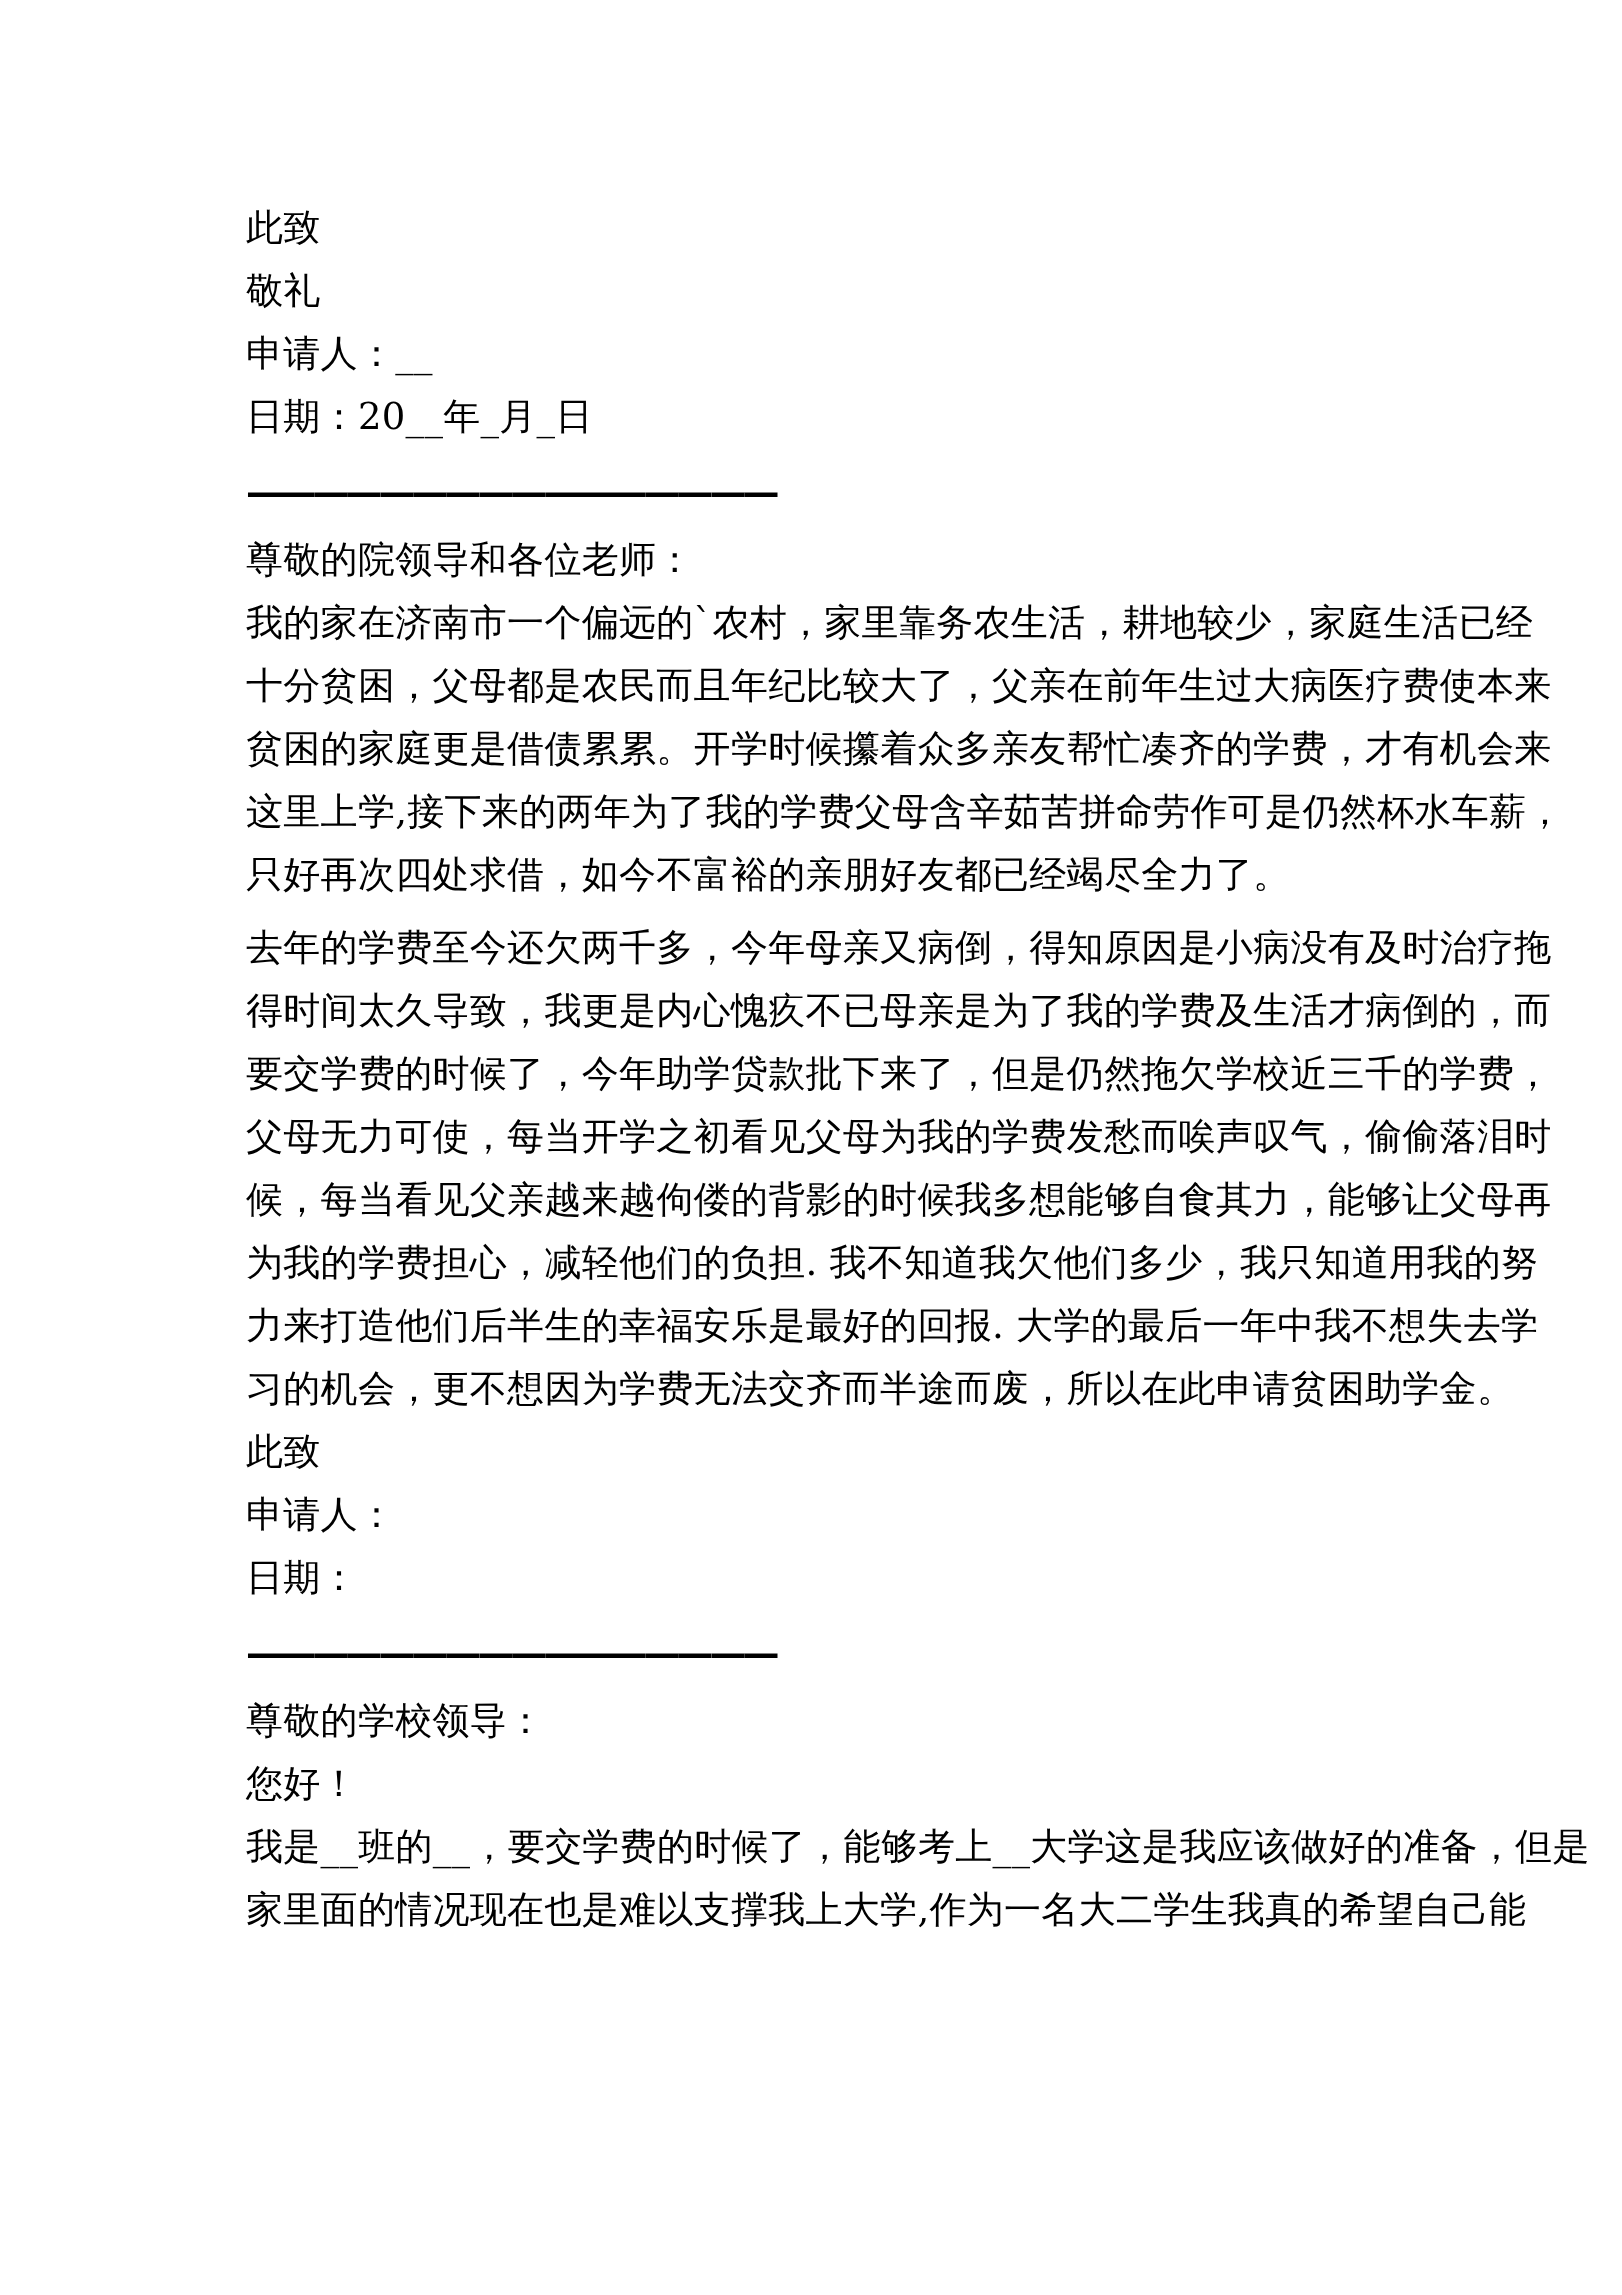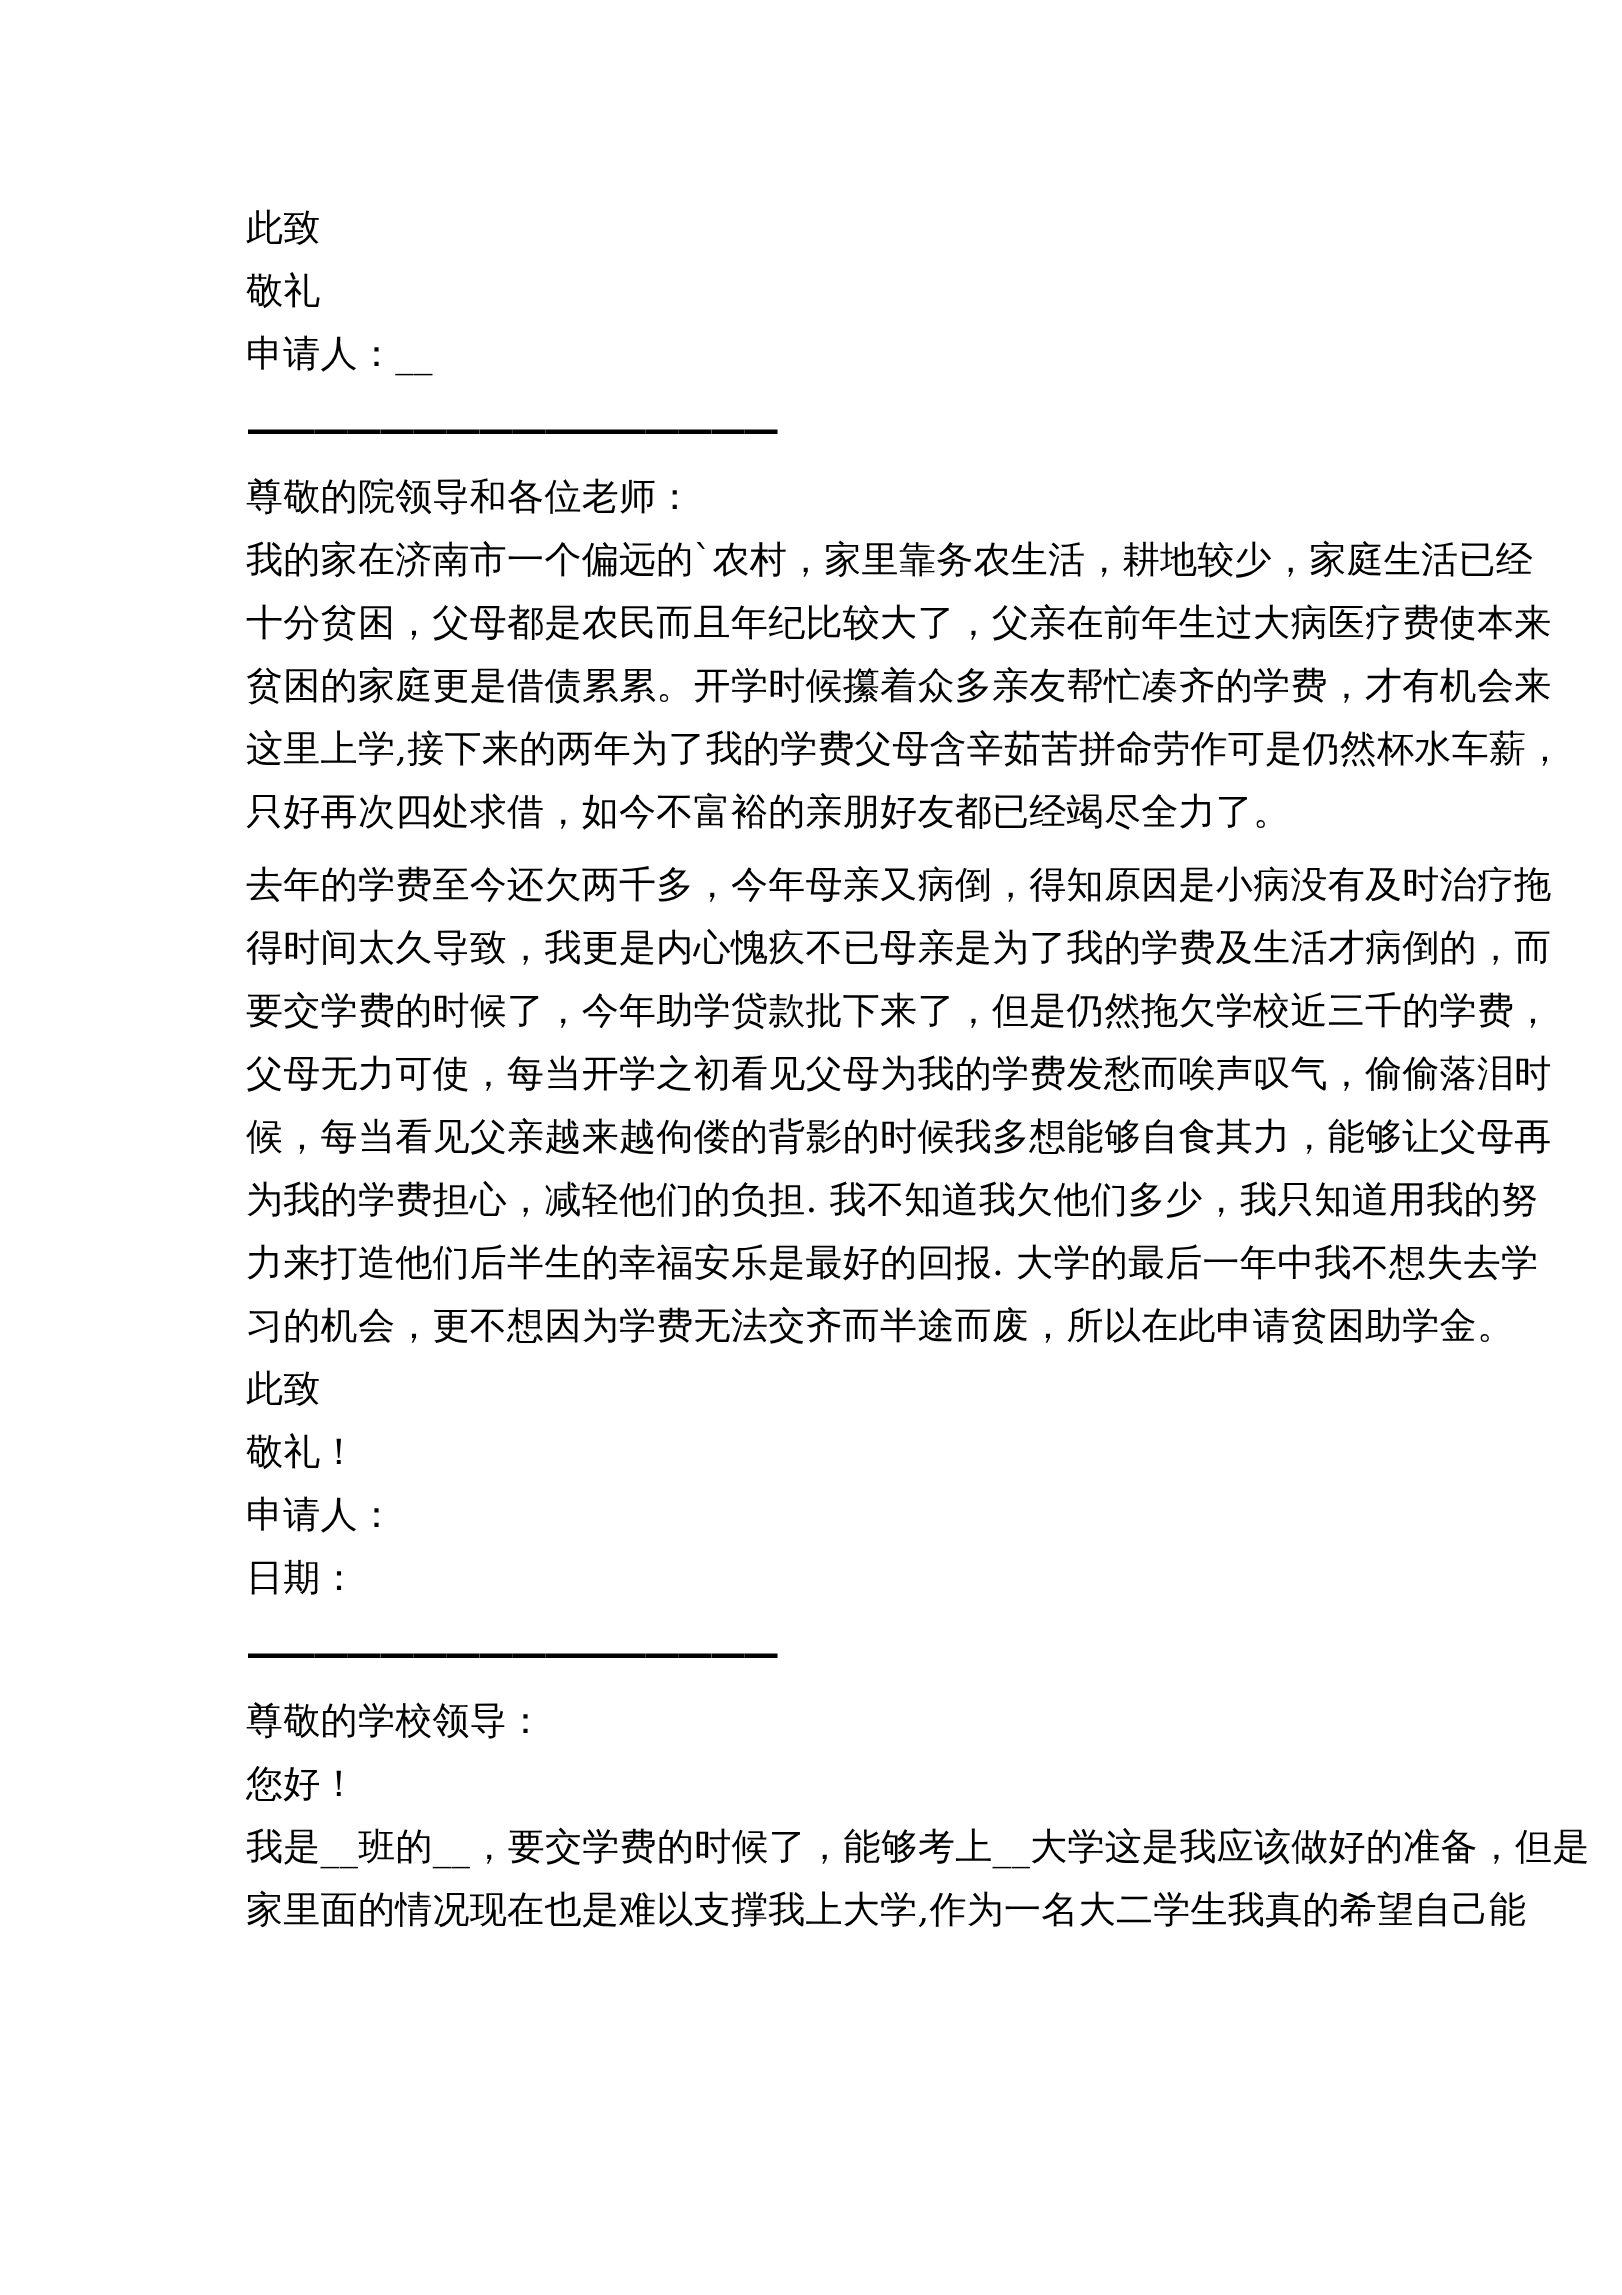--- a/index.html
+++ b/index.html
@@ -37,37 +37,37 @@
     font-weight: bold;
   }
 </style>
 </head>
 <body>
 
 <div class="page">
   <div class="line">此致</div>
   <div class="line">敬礼</div>
   <div class="line">申请人：__</div>
+  <div class="line">日期：20__年_月_日</div>
   <div class="line divider">————————————————</div>
   <div class="line">尊敬的院领导和各位老师：</div>
   <div class="line">我的家在济南市一个偏远的`农村，家里靠务农生活，耕地较少，家庭生活已经</div>
   <div class="line">十分贫困，父母都是农民而且年纪比较大了，父亲在前年生过大病医疗费使本来</div>
   <div class="line">贫困的家庭更是借债累累。开学时候攥着众多亲友帮忙凑齐的学费，才有机会来</div>
   <div class="line">这里上学,接下来的两年为了我的学费父母含辛茹苦拼命劳作可是仍然杯水车薪，</div>
   <div class="line">只好再次四处求借，如今不富裕的亲朋好友都已经竭尽全力了。</div>
   <div class="line para-start">去年的学费至今还欠两千多，今年母亲又病倒，得知原因是小病没有及时治疗拖</div>
   <div class="line">得时间太久导致，我更是内心愧疚不已母亲是为了我的学费及生活才病倒的，而</div>
   <div class="line">要交学费的时候了，今年助学贷款批下来了，但是仍然拖欠学校近三千的学费，</div>
   <div class="line">父母无力可使，每当开学之初看见父母为我的学费发愁而唉声叹气，偷偷落泪时</div>
   <div class="line">候，每当看见父亲越来越佝偻的背影的时候我多想能够自食其力，能够让父母再</div>
   <div class="line">为我的学费担心，减轻他们的负担. 我不知道我欠他们多少，我只知道用我的努</div>
   <div class="line">力来打造他们后半生的幸福安乐是最好的回报. 大学的最后一年中我不想失去学</div>
   <div class="line">习的机会，更不想因为学费无法交齐而半途而废，所以在此申请贫困助学金。</div>
   <div class="line">此致</div>
-  <div class="line">敬礼！</div>
   <div class="line">申请人：</div>
   <div class="line">日期：</div>
   <div class="line divider">————————————————</div>
   <div class="line">尊敬的学校领导：</div>
   <div class="line">您好！</div>
   <div class="line">我是__班的__，要交学费的时候了，能够考上__大学这是我应该做好的准备，但是</div>
   <div class="line">家里面的情况现在也是难以支撑我上大学,作为一名大二学生我真的希望自己能</div>
 </div>
 
 

